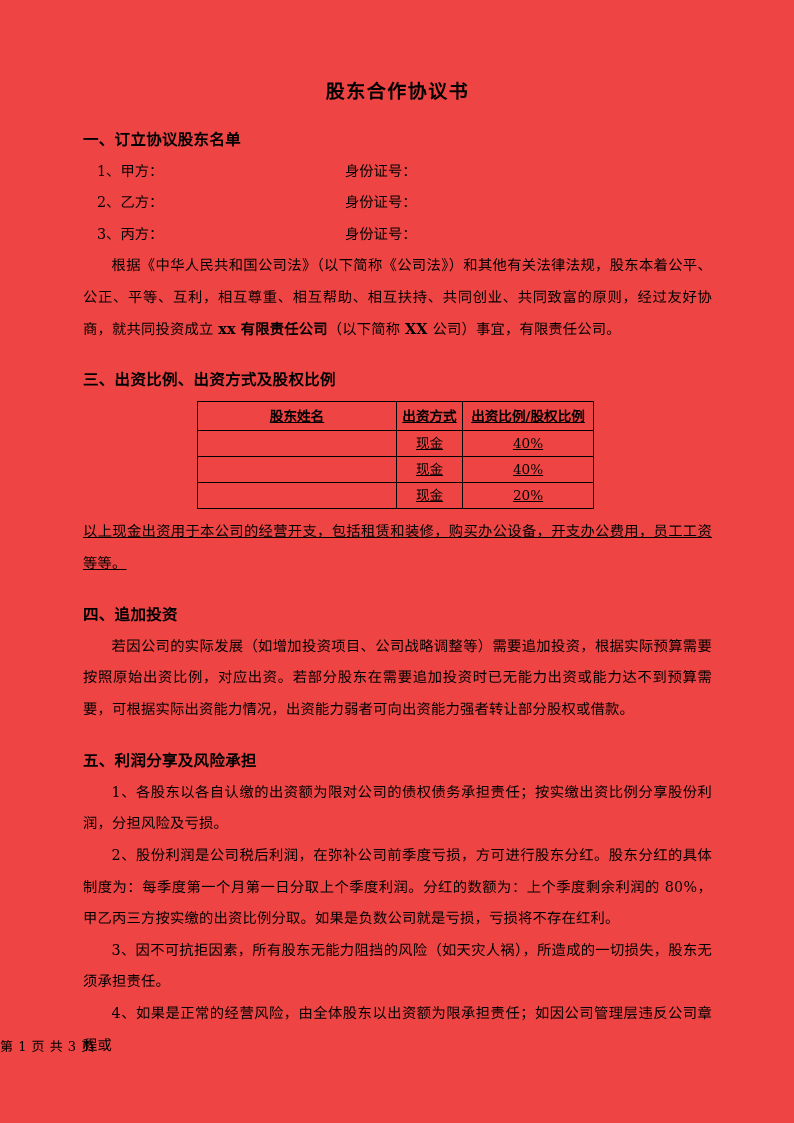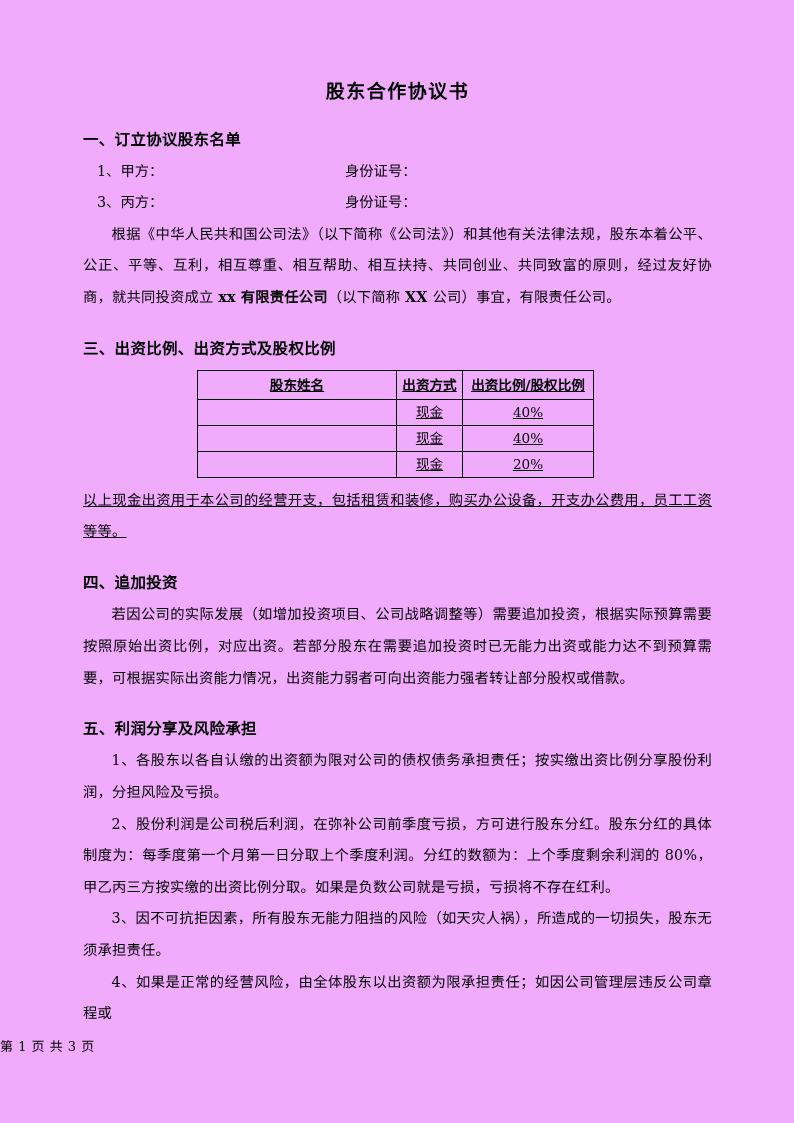--- a/index.html
+++ b/index.html
@@ -5,21 +5,21 @@
 <style>
   html, body {
     margin: 0;
     padding: 0;
     background: #ffffff;
   }
   .page {
     position: relative;
     width: 794px;
     height: 1123px;
-    background: #f0abfc;
+    background: #ef4444;
     margin: 0 auto;
     overflow: hidden;
     font-family: "DejaVu Serif", "Liberation Serif", serif;
     color: #000000;
     box-sizing: border-box;
   }
   .content {
     position: absolute;
     left: 83px;
     top: 0;
@@ -128,20 +128,23 @@
 
     <h1 class="doc-title">股东合作协议书</h1>
 
     <h2 class="section-heading">一、订立协议股东名单</h2>
 
     <div class="roster">
       <div class="roster-row">
         <span class="roster-label">1、甲方：</span><span class="roster-id">身份证号：</span>
       </div>
       <div class="roster-row">
+        <span class="roster-label">2、乙方：</span><span class="roster-id">身份证号：</span>
+      </div>
+      <div class="roster-row">
         <span class="roster-label">3、丙方：</span><span class="roster-id">身份证号：</span>
       </div>
     </div>
 
 
     <p class="para"><span>根据《中华人民共和国公司法》（以下简称《公司法》）和其他有关法律法规，股东本着公平、公正、平等、互利，相互尊重、相互帮助、相互扶持、共同创业、共同致富的原则，经过友好协商，就共同投资成立 </span><b>xx 有限责任公司</b><span>（以下简称 </span><b>XX</b><span> 公司）事宜，有限责任公司。</span></p>
 
     <h2 class="section-heading">三、出资比例、出资方式及股权比例</h2>
 
     <table class="capital-table">

